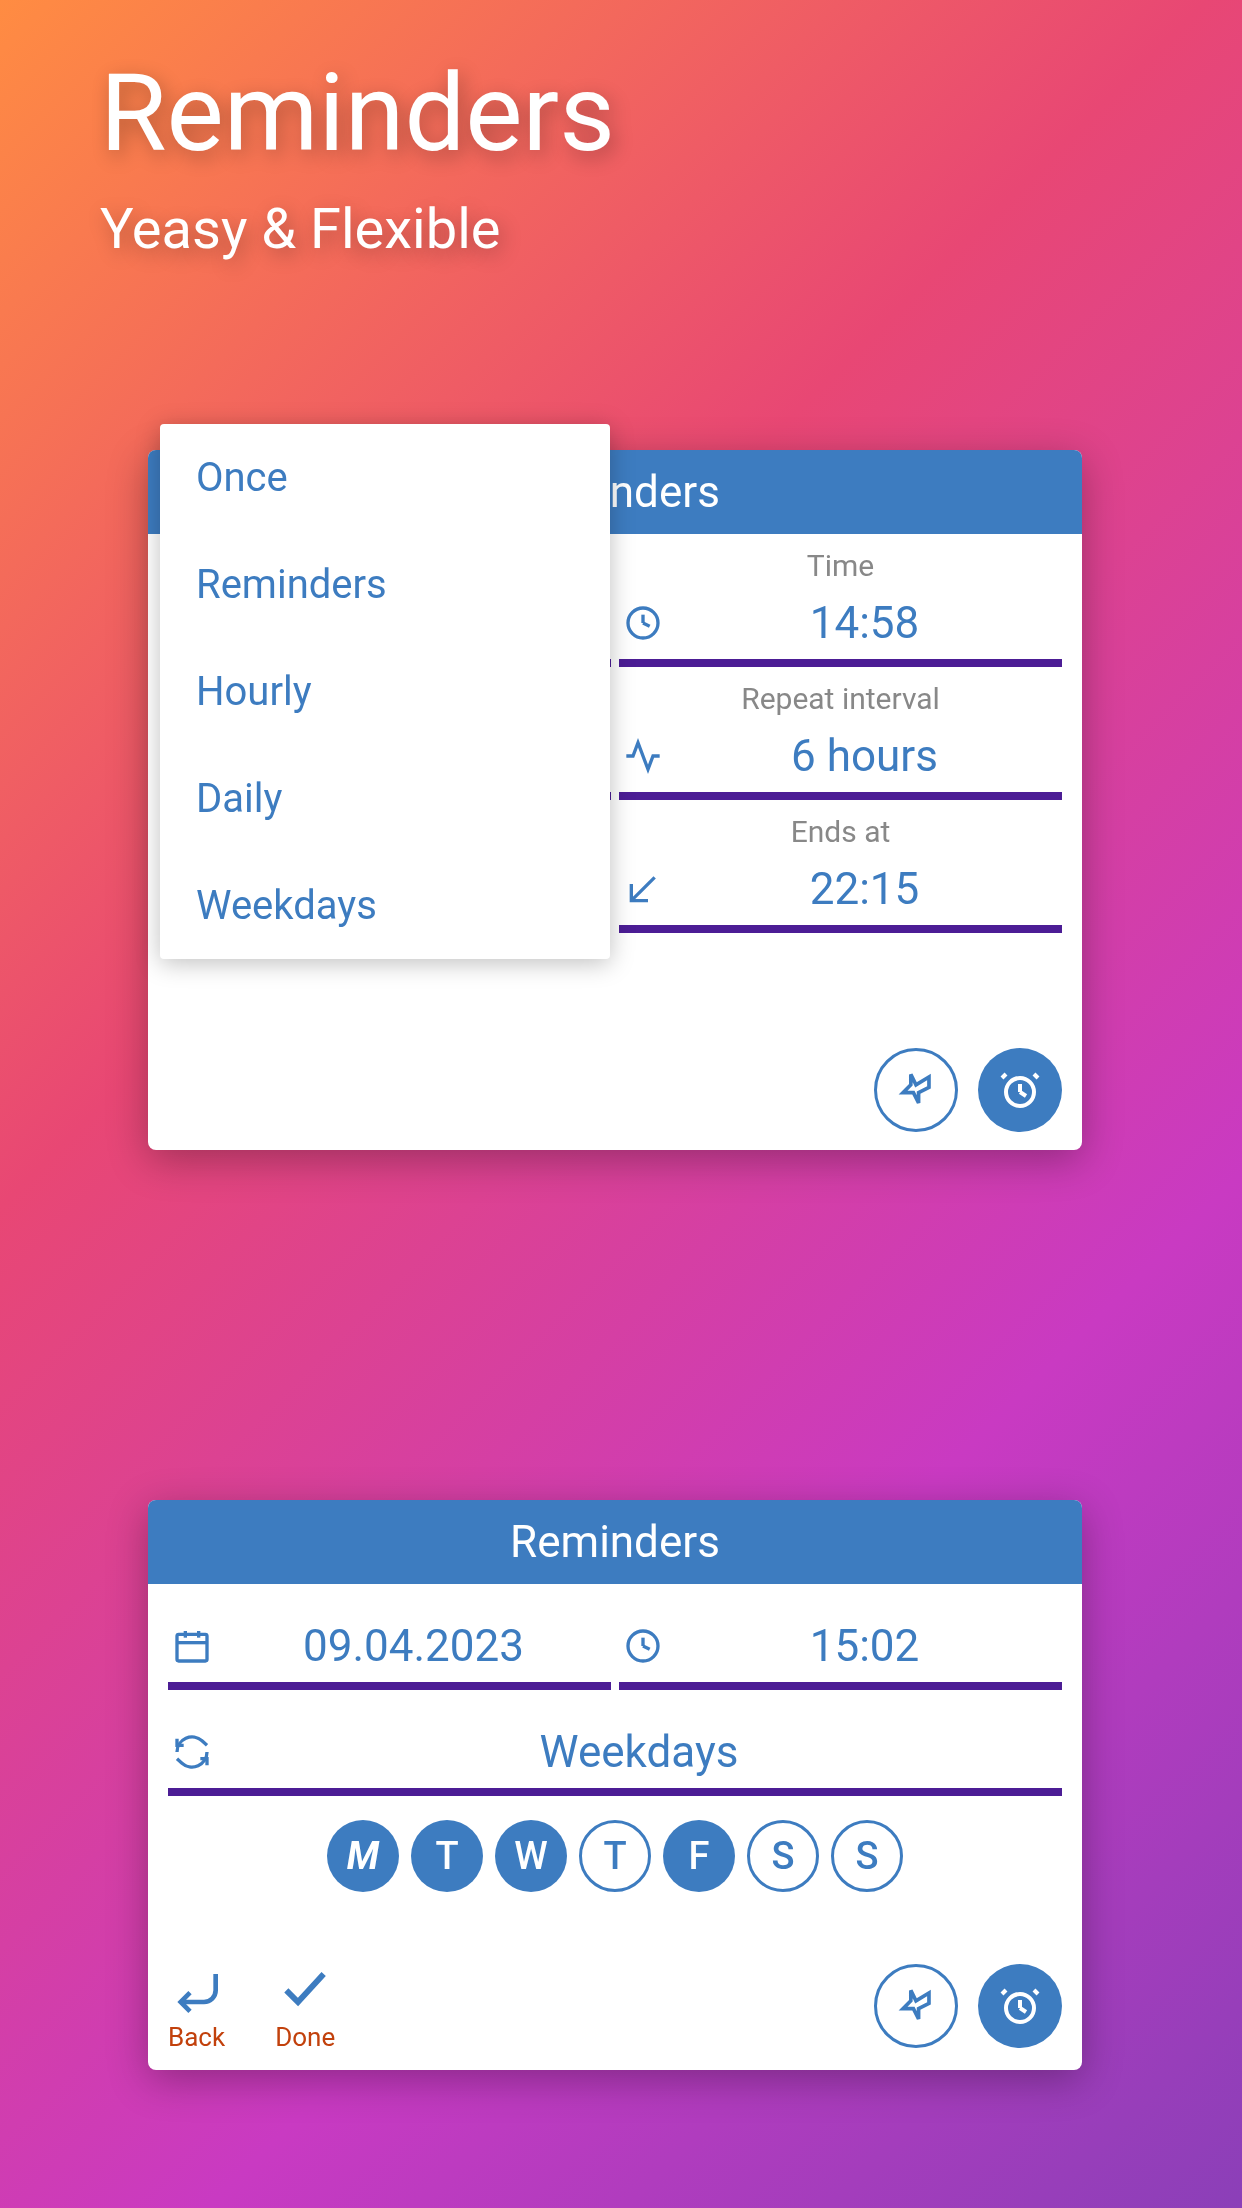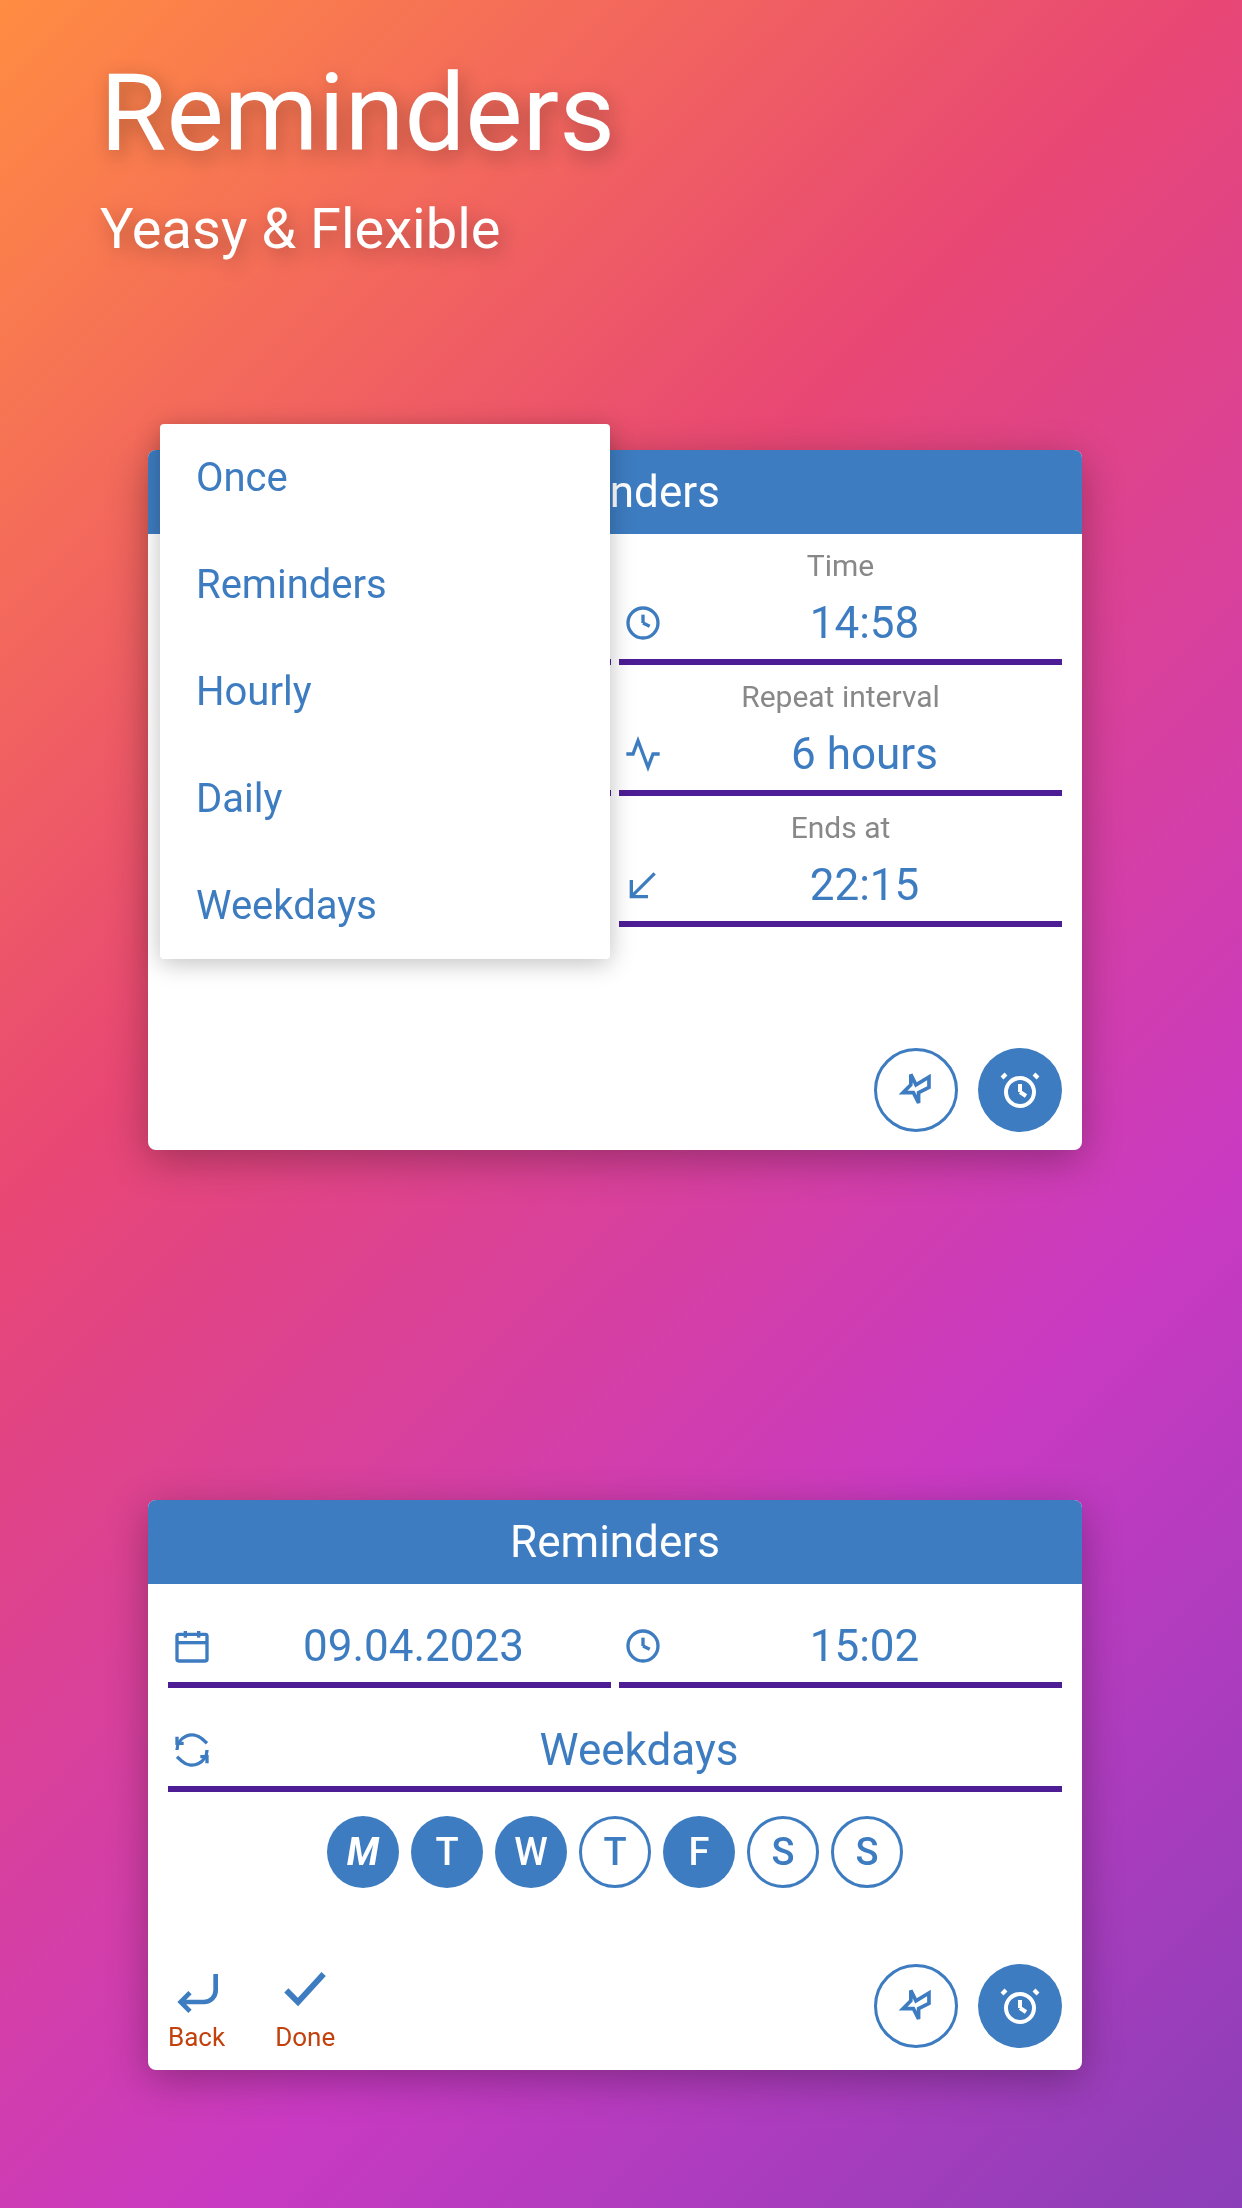--- a/index.html
+++ b/index.html
@@ -64,21 +64,21 @@
 }
 .field-label {
   text-align: center;
   color: #888;
   font-size: 30px;
   margin-top: 14px;
 }
 .field-value-row {
   display: flex;
   align-items: center;
-  border-bottom: 6px solid #4c1d95;
+  border-bottom: 8px solid #4c1d95;
   padding: 8px 0 10px 0;
   margin-top: 6px;
 }
 .field-value-row.no-label { margin-top: 28px; }
 .field-icon {
   width: 48px;
   height: 48px;
   flex-shrink: 0;
   display: flex;
   align-items: center;

